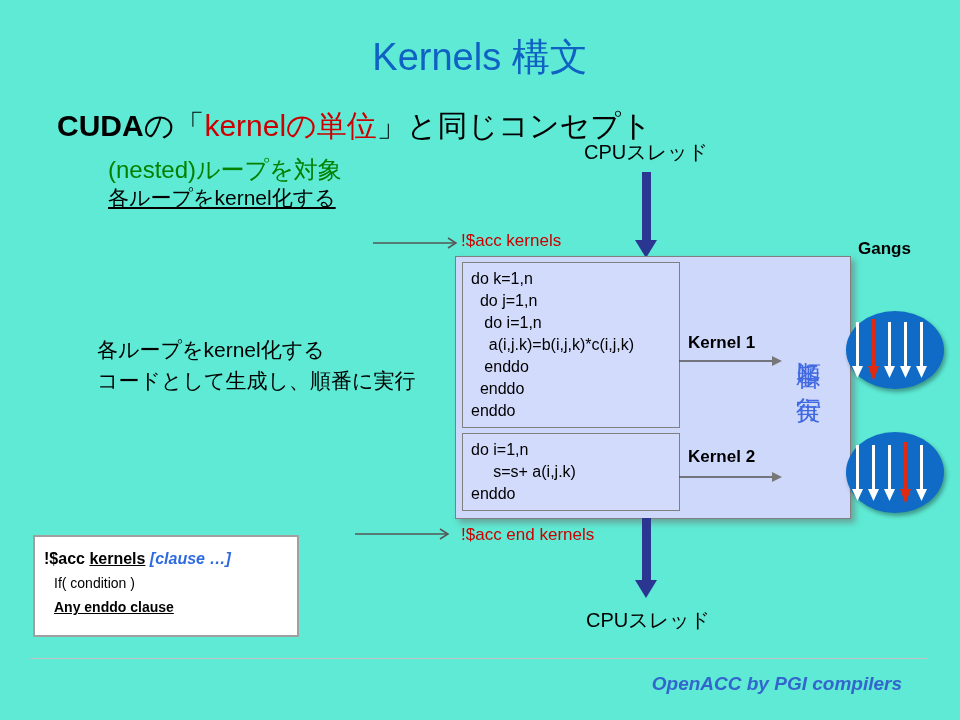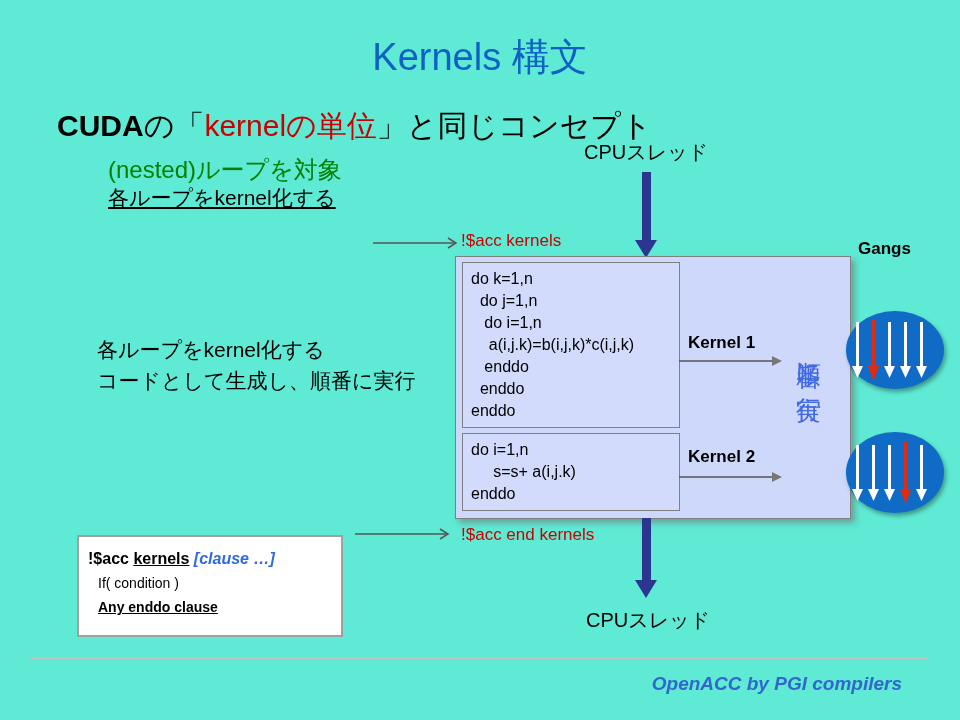--- a/index.html
+++ b/index.html
@@ -63,21 +63,21 @@
              box-shadow:2px 3px 4px rgba(0,0,0,0.35);
              display:flex; align-items:center; }
   .e1 { left:846px; top:311px; width:98px; height:78px; }
   .e2 { left:846px; top:432px; width:98px; height:81px; }
   .ellipse .arrows { display:flex; gap:3px; padding-left:5px; }
 
   .compiler-note { position:absolute; left:97px; top:334px; font-size:21px; line-height:31px; }
 
   .clause-box { position:absolute; left:33px; top:535px; width:248px; height:76px;
                 border:2px solid #a0a0a0; background:#fff; padding:10px 5px 12px 9px;
-                font-size:16px; line-height:24px;margin-left:44px; }
+                font-size:16px; line-height:24px; }
   .clause-box .l1 { font-weight:700; }
   .clause-box .kw { text-decoration:underline; }
   .clause-box .cl { color:var(--clause-blue,#2e6be0); font-style:italic; }
   .clause-box .opt { padding-left:10px; font-size:14px; }
   .clause-box .l4 { font-weight:700; text-decoration:underline; }
 
   .divider { position:absolute; left:30px; top:658px; width:897px; height:1px; background:#c4c4c4; }
   .footer  { position:absolute; right:58px; top:673px; font-size:19px; font-weight:700;
              font-style:italic; color:var(--footer-blue,#3366cc); }
 </style>

